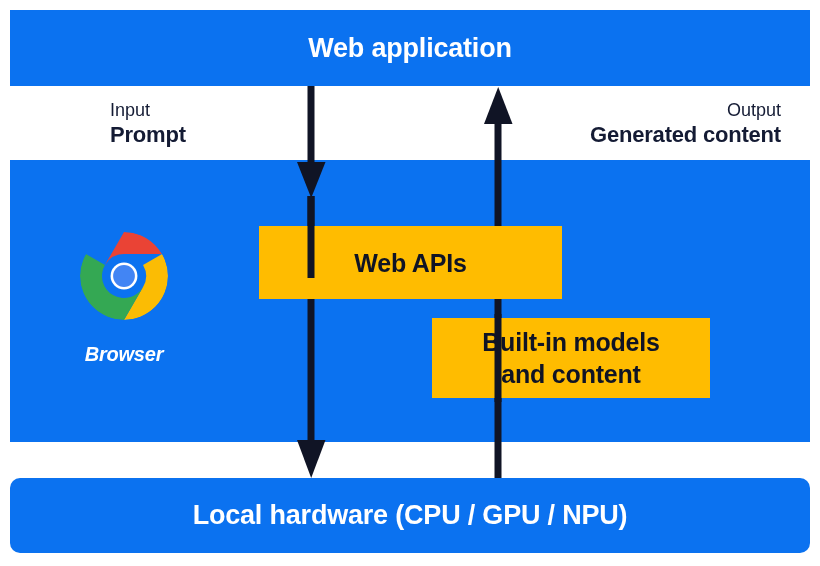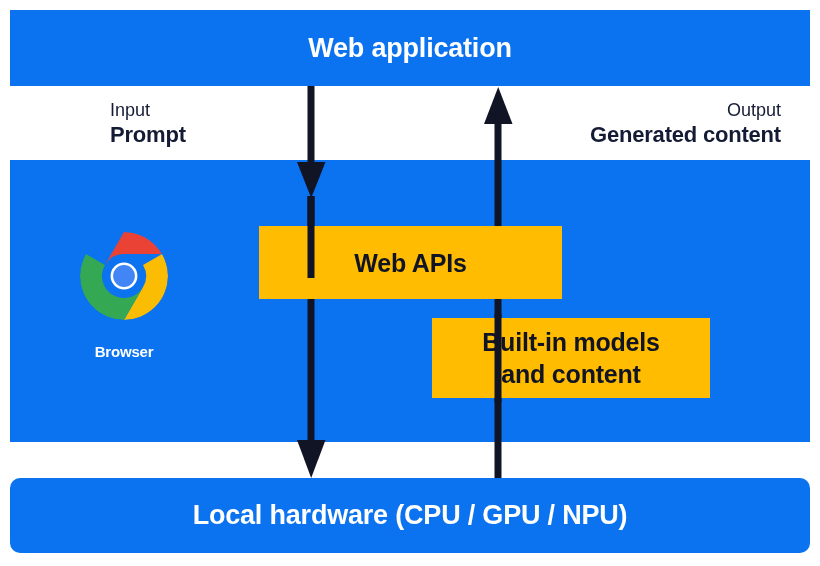--- a/index.html
+++ b/index.html
@@ -143,24 +143,25 @@
     z-index: 6;
   }
   #browser-label {
     position: absolute;
     left: 40px;
     top: 343px;
     width: 168px;
     text-align: center;
     color: #ffffff;
     font-weight: bold;
-    font-size: 15px;
+    font-size: 20px;
     letter-spacing: -0.2px;
     z-index: 6;
     white-space: nowrap;
+    font-style: italic;
   }
 </style>
 </head>
 <body>
 
 <div id="diagram">
 
   <svg id="arrow-layer-under" class="arrow-svg" viewBox="0 0 820 566">
 
     <g>

